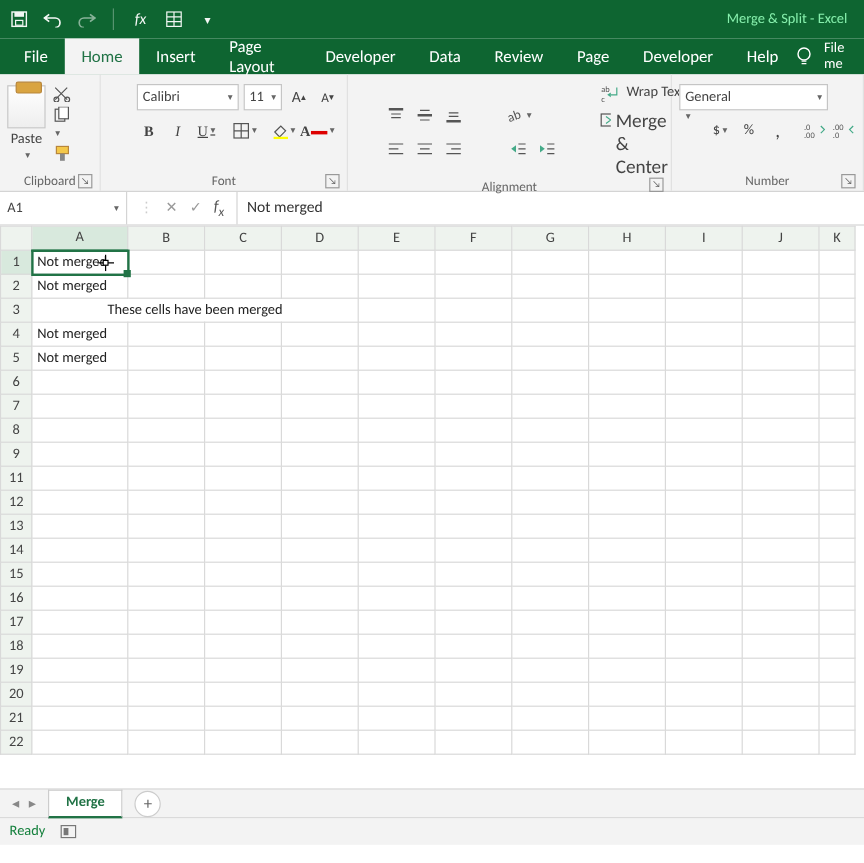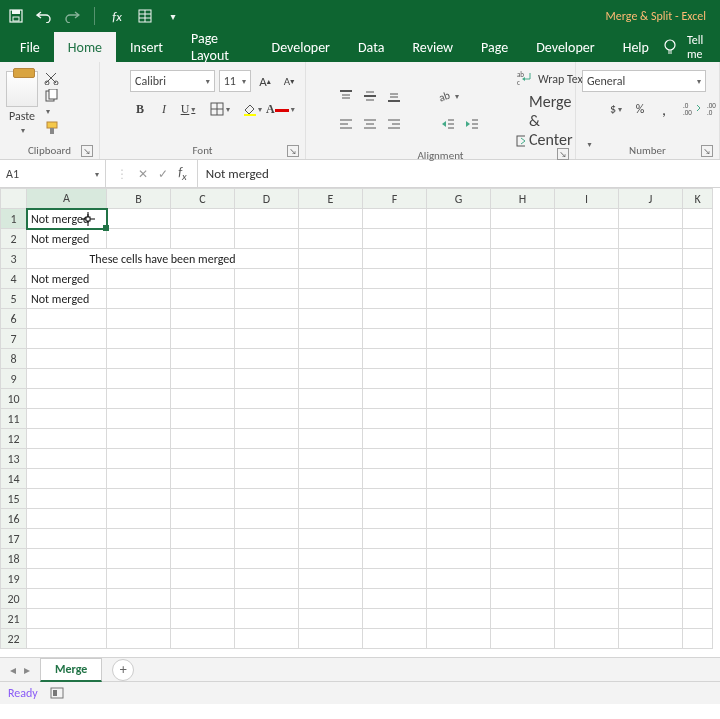--- a/index.html
+++ b/index.html
@@ -3,39 +3,39 @@
 <meta charset="utf-8">
 <style>
   * { box-sizing: border-box; margin: 0; padding: 0; font-family: "Segoe UI", Calibri, sans-serif; }
   body { width: 720px; height: 719px; background: #fff; overflow: hidden; font-size: 12px; color: #444; }
 
   
   .titlebar { height: 32px; background: #0e6531; display: flex; align-items: center; padding: 0 8px; color: #fff; }
   .qat { display: flex; align-items: center; gap: 12px; }
   .qat-icon { width: 16px; height: 16px; display: flex; align-items: center; justify-content: center; opacity: .95; }
   .qat-sep { width: 1px; height: 18px; background: rgba(255,255,255,.3); margin: 0 2px; }
-  .title-text { margin-left: auto; font-size: 12px; color: #fdba74; padding-right: 6px; }
+  .title-text { margin-left: auto; font-size: 12px; color: #86efac; padding-right: 6px; }
 
   
   .ribbon-tabs { height: 30px; background: #0e6531; display: flex; align-items: stretch; padding: 0 6px; color: #fff; }
   .ribbon-tab { padding: 0 14px; display: flex; align-items: center; font-size: 14px; cursor: default; }
   .ribbon-tab.file { background: transparent; }
   .ribbon-tab.active { background: #f3f3f3; color: #217346; font-weight: normal; }
   .ribbon-right { margin-left: auto; display: flex; align-items: center; gap: 10px; padding-right: 6px; }
 
   
   .ribbon { height: 98px; background: #f3f3f3; border-bottom: 1px solid #d4d4d4; display: flex; }
   .group { display: flex; flex-direction: column; border-right: 1px solid #e1e1e1; padding: 2px 6px 0 6px; }
   .group-body { flex: 1; display: flex; align-items: center; gap: 6px; }
   .group-label { height: 18px; font-size: 11px; color: #666; text-align: center; display: flex; align-items: center; justify-content: center; position: relative; }
   .dlg { position: absolute; right: 0; bottom: 2px; width: 12px; height: 12px; border: 1px solid #999; display:flex; align-items:center; justify-content:center; font-size:8px; color:#666;}
   .ctrl { display:flex; align-items:center; justify-content:center; min-width: 20px; height: 22px; }
   .combo { height: 22px; border: 1px solid #c5c5c5; background: #fff; display:flex; align-items:center; padding: 0 4px; justify-content:space-between; }
   .mini-col { display:flex; flex-direction:column; gap:4px; }
-  .mini-row { display:flex; align-items:flex-end; gap:4px;padding-left:24px; }
+  .mini-row { display:flex; align-items:flex-start; gap:4px;padding-left:24px; }
   .dd-caret { font-size: 8px; color:#666; margin-left:2px; }
 
   
   .clip-col { display:flex; flex-direction:column; align-items:center; gap:2px; }
   .paste-icon { width: 32px; height: 36px; background: linear-gradient(#fff,#eee); border:1px solid #c8c8c8; position:relative; }
   .paste-icon::before { content:""; position:absolute; top:-4px; left:6px; width:20px; height:8px; background:#d9a441; border:1px solid #b8863b; border-radius:2px; }
 
   
   .formula-bar { height: 28px; display:flex; align-items:stretch; border-bottom: 1px solid #d4d4d4; }
   .name-box { width: 106px; border-right: 1px solid #d4d4d4; display:flex; align-items:center; padding: 0 6px; justify-content:space-between; }
@@ -57,21 +57,21 @@
   .selrow { background:#d8e9dd; border-right:2px solid #217346; }
   .merged { font-weight:bold; text-align:center; }
 
   
   .tabstrip { height: 24px; display:flex; align-items:center; border-bottom:1px solid #d4d4d4; background:#f3f3f3; }
   .ts-nav { display:flex; gap:8px; padding:0 10px; color:#888; }
   .sheet-tab { height: 24px; padding: 0 14px; display:flex; align-items:center; background:#fff; border:1px solid #ccc; border-bottom:2px solid #217346; font-size:12px; color:#217346; font-weight:bold; }
   .add-sheet { width:22px; height:22px; border:1px solid #ccc; border-radius:50%; margin-left:10px; display:flex; align-items:center; justify-content:center; font-size:14px; color:#666; background:#fff;}
 
   
-  .status { height: 22px; background:#f3f3f3; display:flex; align-items:center; padding:0 8px; font-size:12px; color:#8b5cf6; gap:12px;}
+  .status { height: 22px; background:#f3f3f3; display:flex; align-items:center; padding:0 8px; font-size:12px; color:#15803d; gap:12px;}
 
   svg { display:block; }
 </style>
 </head>
 <body>
 
 <div class="titlebar">
   <div class="qat">
     <span class="qat-icon">
       <svg width="14" height="14" viewBox="0 0 14 14">
@@ -117,27 +117,27 @@
   <div class="ribbon-tab">Developer</div>
   <div class="ribbon-tab">Help</div>
   <div class="ribbon-right">
     <span>
       <svg width="14" height="16" viewBox="0 0 14 16">
           <circle cx="7" cy="6" r="5" fill="none" stroke="#fff" stroke-width="1.2"></circle>
           <line x1="5" y1="12" x2="9" y2="12" stroke="#fff"></line>
           <line x1="5" y1="14" x2="9" y2="14" stroke="#fff"></line>
         </svg>
     </span>
-    <span>Tell me</span>
+    <span>File me</span>
   </div>
 </div>
 
 <div class="ribbon">
 
-  <div class="group" style="width:100px">
+  <div class="group" style="width:84px">
     <div class="group-body">
       <div class="clip-col">
         <div class="paste-icon"></div>
         <div style="font-size:12px;color:#444">Paste</div>
         <div class="dd-caret">▾</div>
       </div>
       <div class="mini-col">
         <span>
             <svg width="16" height="14">
               <path d="M2 2 L12 12 M12 2 L2 12" stroke="#555" fill="none"></path>
@@ -507,34 +507,20 @@
           <td></td>
           <td></td>
           <td></td>
           <td></td>
           <td></td>
           <td></td>
           <td></td>
           <td></td>
         </tr>
         <tr>
-          <th class="rowh">10</th>
-          <td></td>
-          <td></td>
-          <td></td>
-          <td></td>
-          <td></td>
-          <td></td>
-          <td></td>
-          <td></td>
-          <td></td>
-          <td></td>
-          <td></td>
-        </tr>
-        <tr>
           <th class="rowh">11</th>
           <td></td>
           <td></td>
           <td></td>
           <td></td>
           <td></td>
           <td></td>
           <td></td>
           <td></td>
           <td></td>

